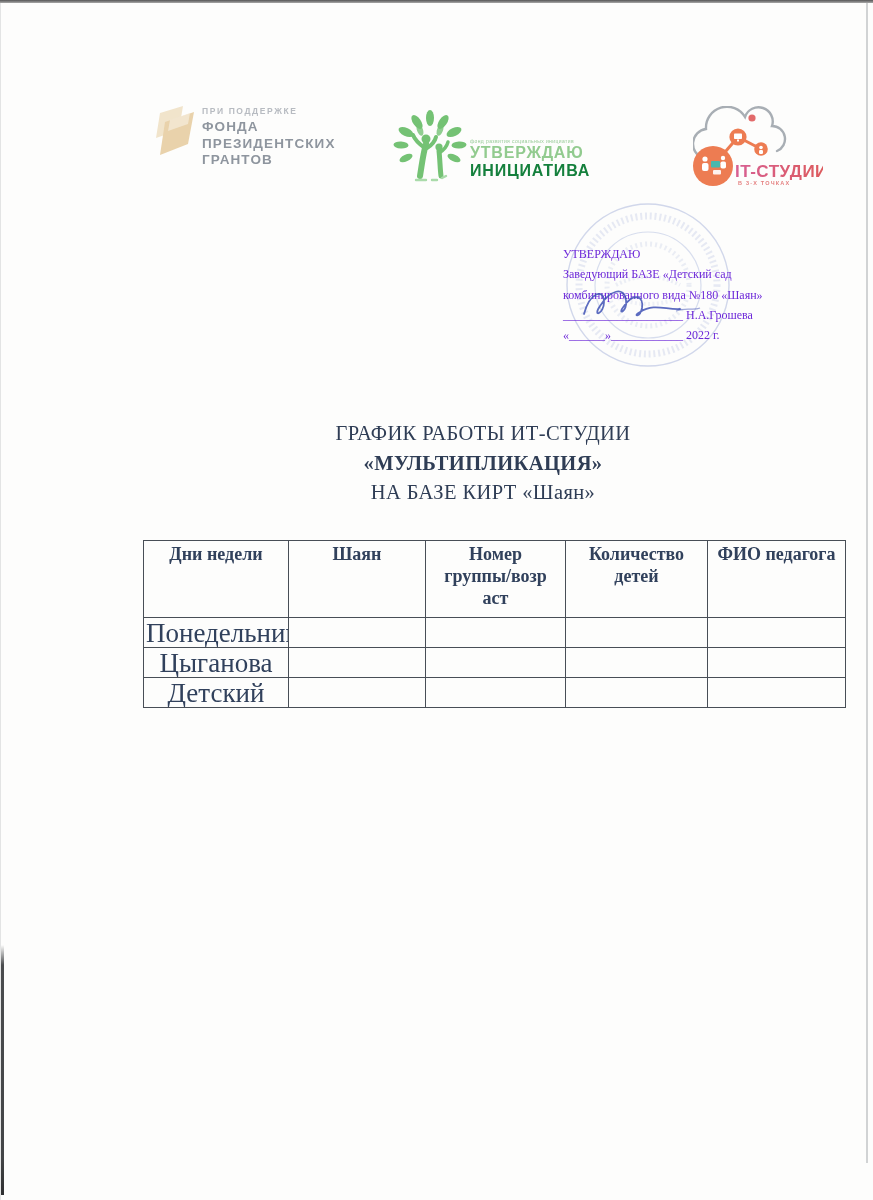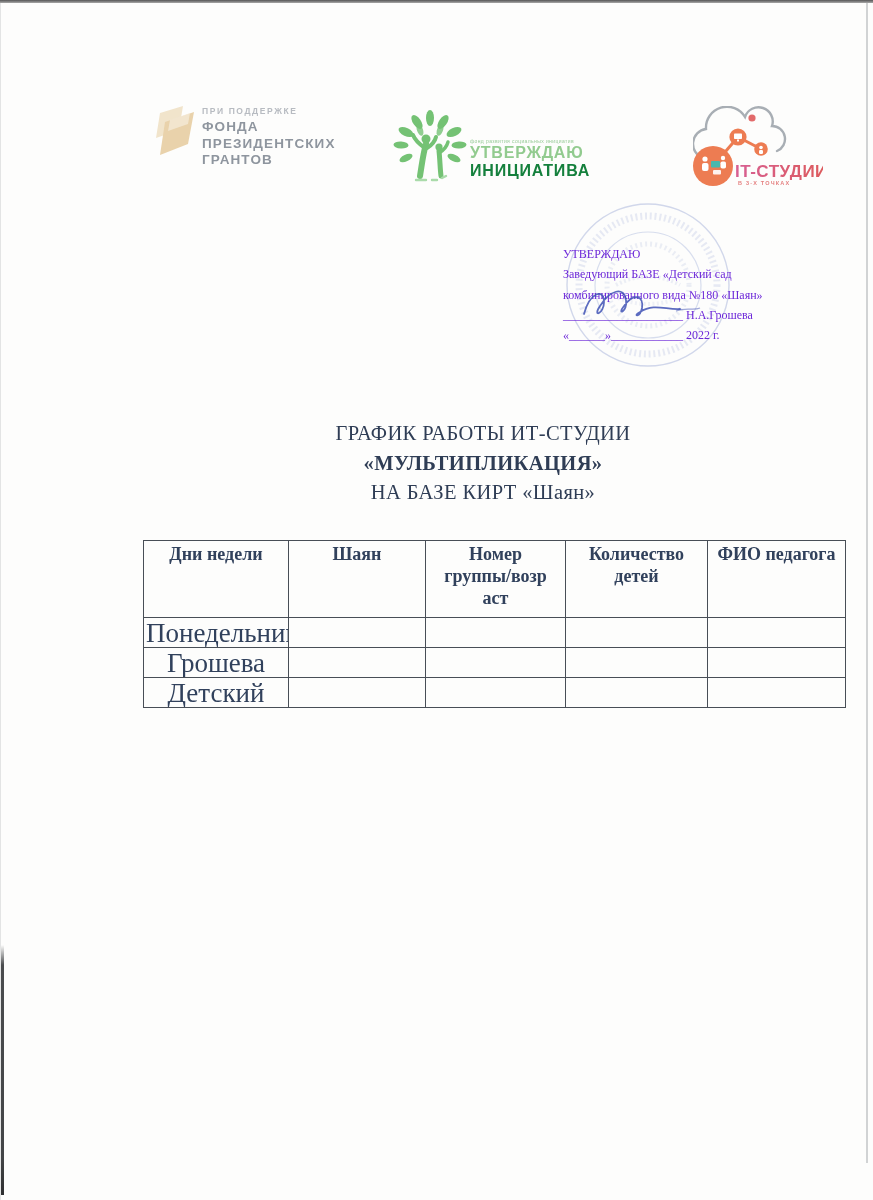--- a/index.html
+++ b/index.html
@@ -192,21 +192,21 @@
     <th>ФИО педагога</th>
   </tr>
   <tr class="row-s">
     <td>Понедельник</td>
     <td></td>
     <td></td>
     <td></td>
     <td></td>
   </tr>
   <tr class="row-s">
-    <td>Грошева</td>
+    <td>Цыганова</td>
     <td></td>
     <td></td>
     <td></td>
     <td></td>
   </tr>
   <tr class="row-s">
     <td>Детский</td>
     <td></td>
     <td></td>
     <td></td>

